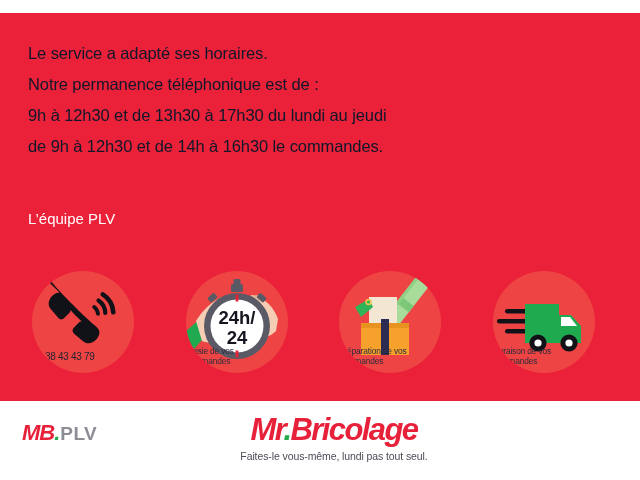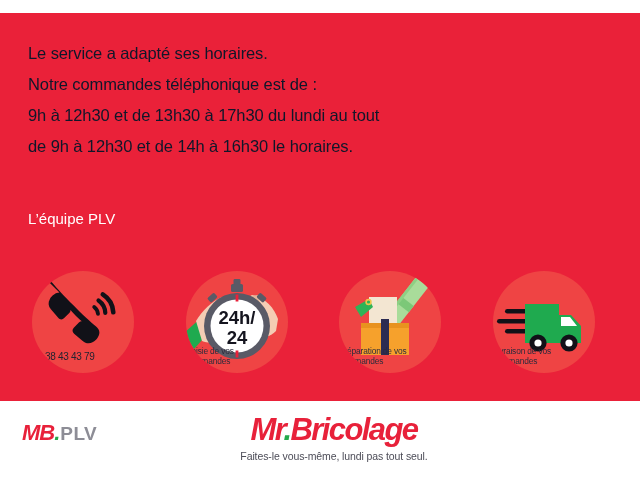--- a/index.html
+++ b/index.html
@@ -147,23 +147,23 @@
     white-space: nowrap;
   }
 </style>
 </head>
 <body>
 
 <div id="banner">
 
   <div id="message-block">
     <div class="msg-line">Le service a adapté ses horaires.</div>
-    <div class="msg-line">Notre commandes téléphonique est de :</div>
-    <div class="msg-line">9h à 12h30 et de 13h30 à 17h30 du lundi au tout</div>
-    <div class="msg-line">de 9h à 12h30 et de 14h à 16h30 le horaires.</div>
+    <div class="msg-line">Notre permanence téléphonique est de :</div>
+    <div class="msg-line">9h à 12h30 et de 13h30 à 17h30 du lundi au jeudi</div>
+    <div class="msg-line">de 9h à 12h30 et de 14h à 16h30 le commandes.</div>
   </div>
 
   <div id="signature">L’équipe PLV</div>
 
   <div id="badge-row">
 
     <div class="badge">
       <svg class="badge-art" viewBox="0 0 102 102">
         <g fill="#111118">
           <path d="M31.5 21.5c-3.6 0-7.6 2.9-9.6 6.4-2.1 3.7-1.6 7.2 1 10.3l7.3 8.6c1.7 2 4.2 2.1 6 .3l5.1-5.1c1.6-1.6 1.6-3.9 .2-5.6l-6.1-7.2c3.3 5.1 7.3 10.4 12.6 15.7 5.3 5.3 10.6 9.3 15.7 12.6l-7.2-6.1c-1.7-1.4-4-1.4-5.6 .2l-5.1 5.1c-1.8 1.8-1.7 4.3 .3 6l8.6 7.3c3.1 2.6 6.6 3.1 10.3 1 3.5-2 6.4-6 6.4-9.6 0-2.2-1.3-4.2-3.6-6.1-10.2-8.3-35-33.1-43.3-43.3-1.9-2.3-3.9-3.6-6.1-3.6z" transform="translate(-4,0)"></path>

